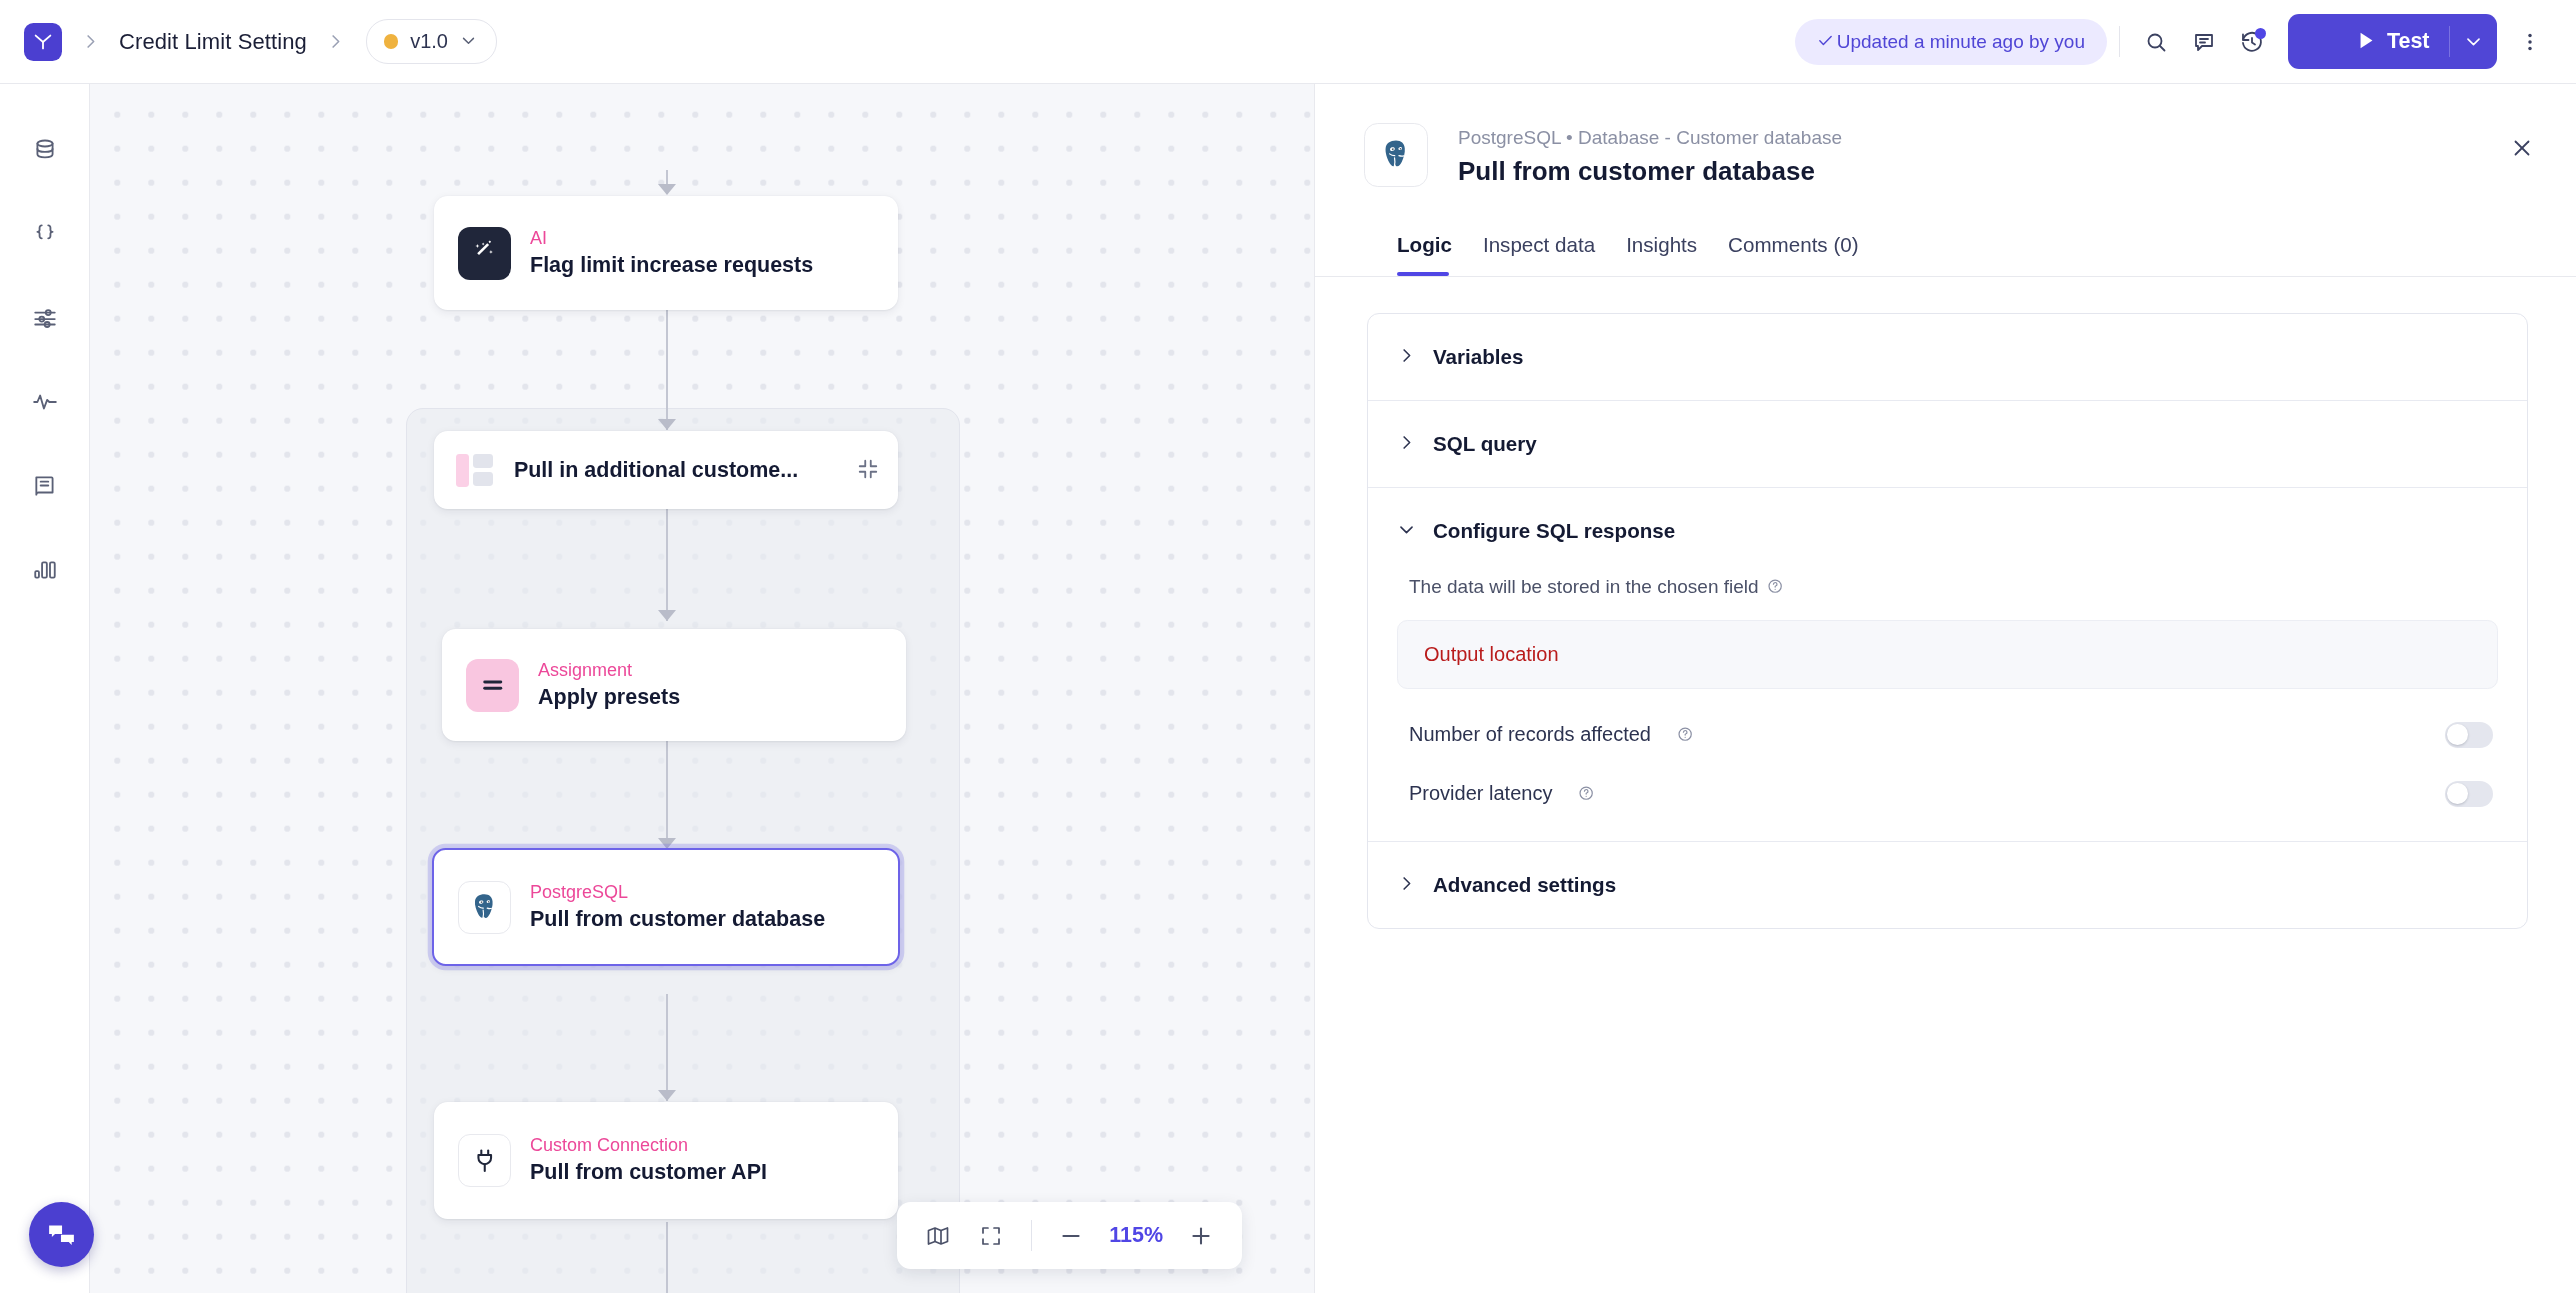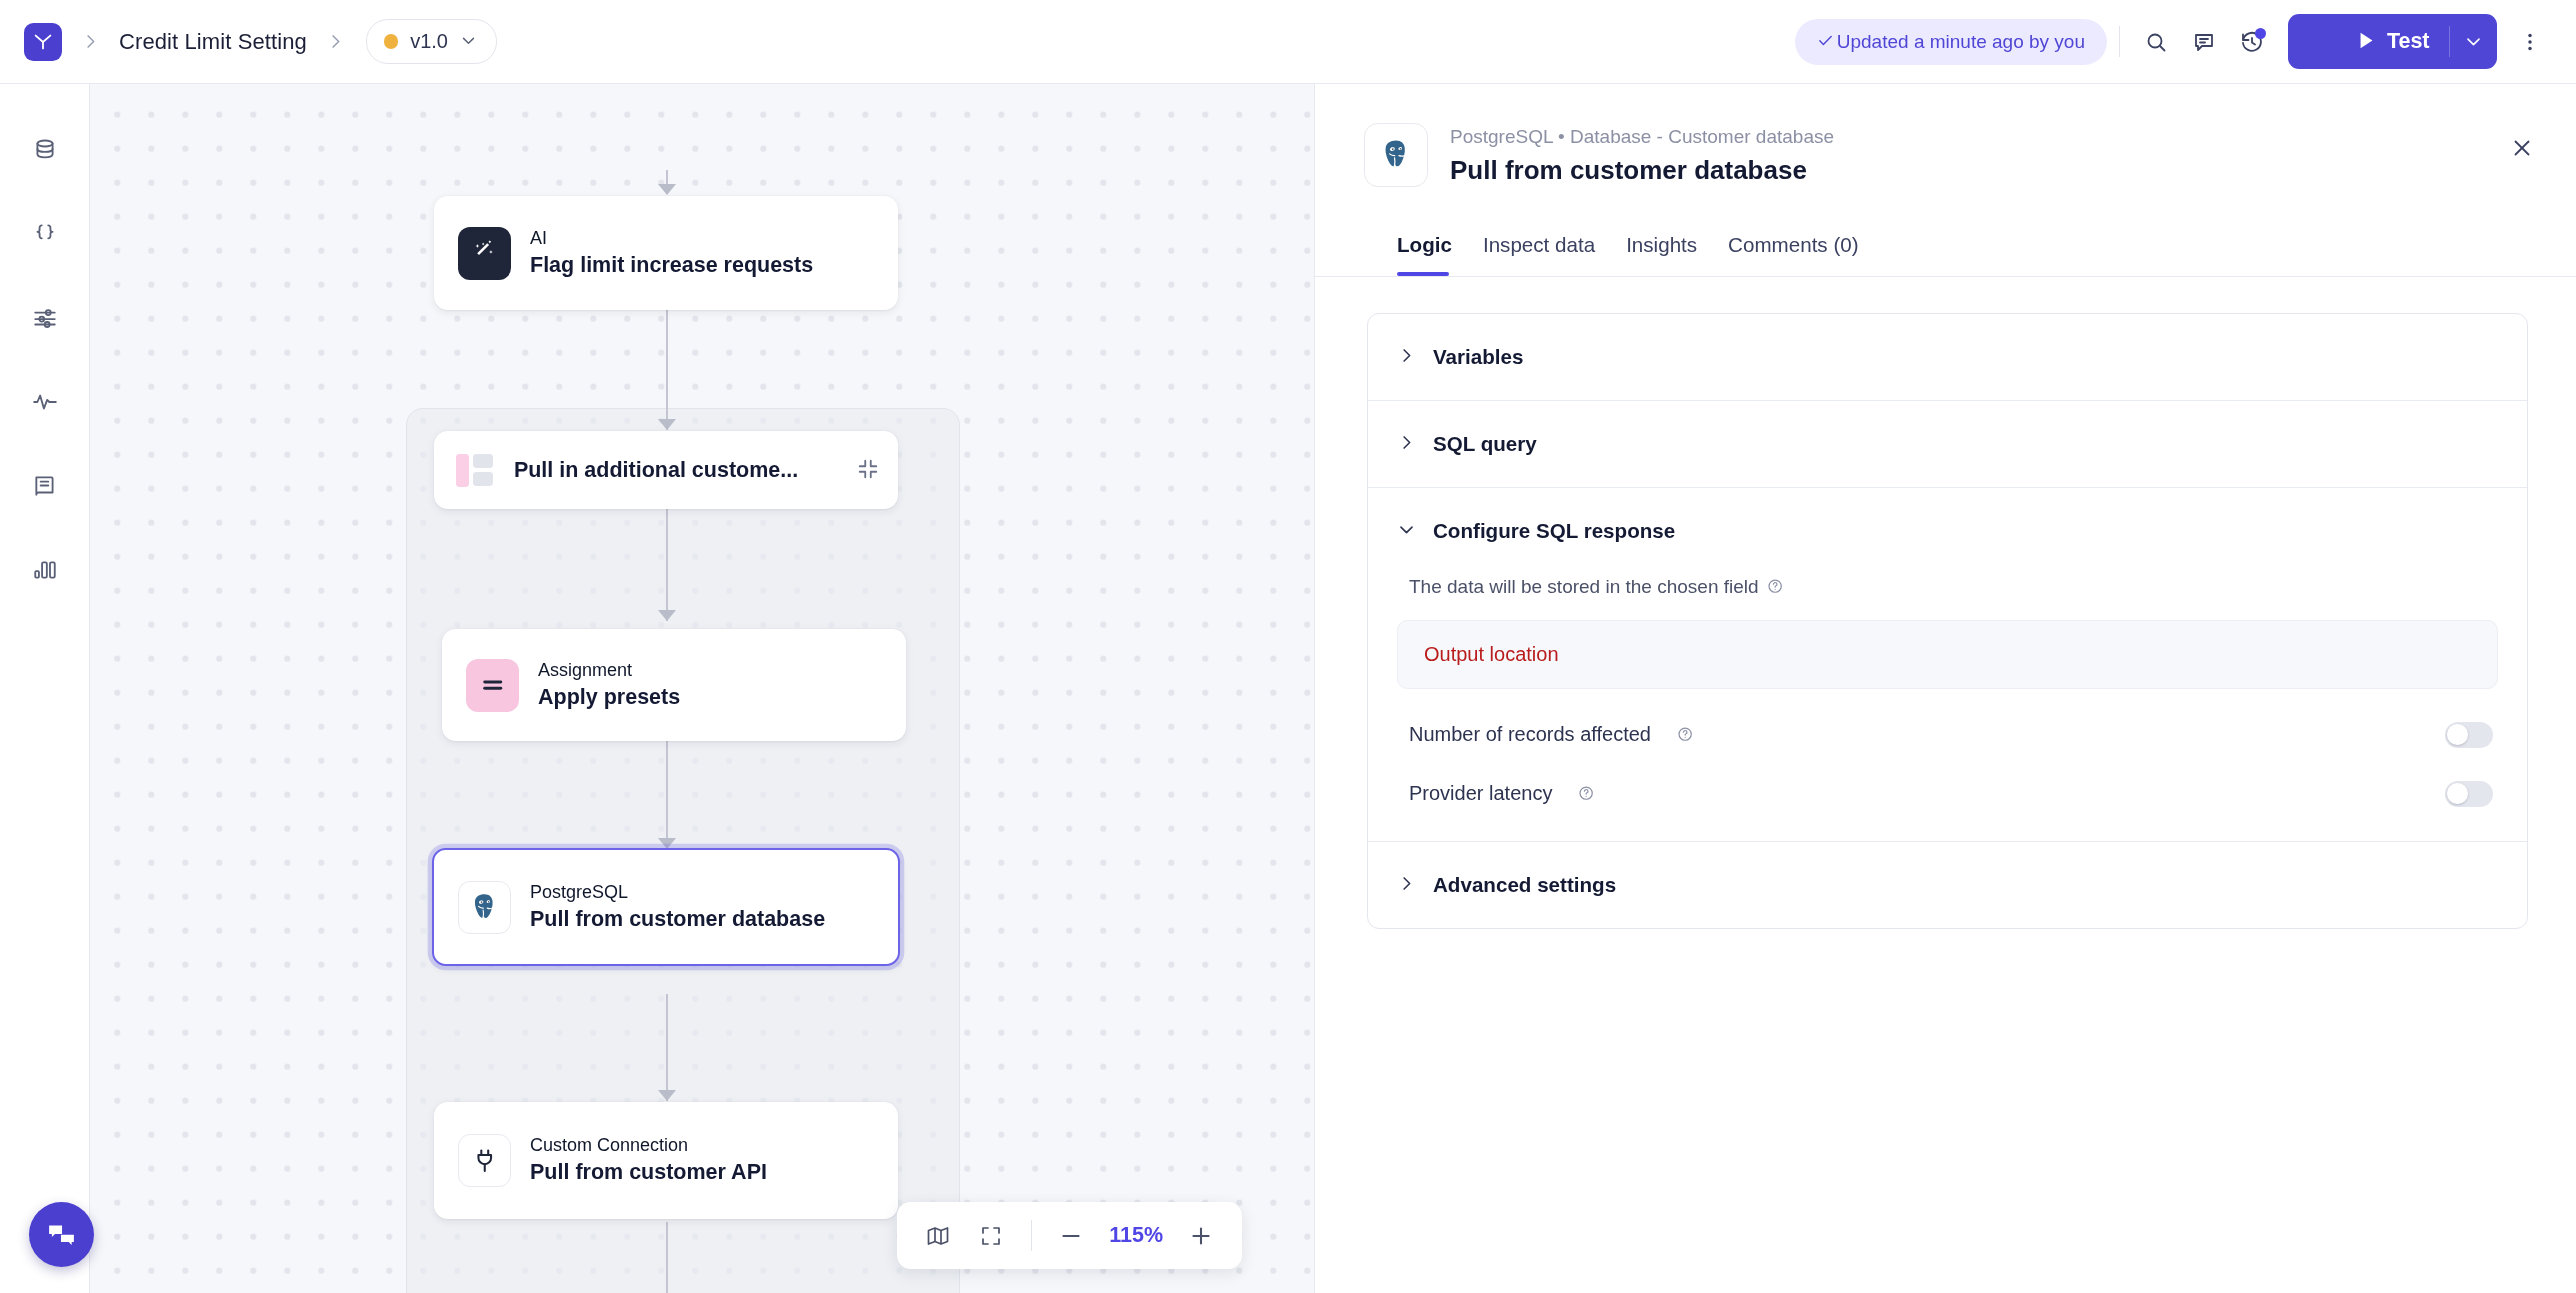--- a/index.html
+++ b/index.html
@@ -102,21 +102,21 @@
     box-shadow: 0 0 0 4.3px rgba(109,99,232,.25), 0 2.6px 8.6px rgba(24,28,59,.08);
   }
   .node-ico {
     width: 53px; height: 53px; border-radius: 12px; flex:0 0 53px;
     display:flex; align-items:center; justify-content:center; margin-right: 19px;
   }
   .node-ico.dark { background:#20263a; }
   .node-ico.pink { background:#f9c6e0; }
   .node-ico.plain { background:#fff; border:0.9px solid #e8e9ee; }
   .node-text { display:flex; flex-direction:column; gap:4.3px; min-width:0; }
-  .node-kind { font-size:18px; color:#0f172a; line-height:1.1; }
+  .node-kind { font-size:18px; color:#ec4899; line-height:1.1; }
   .node-name { font-size:21.5px; color:#141a33; font-weight:700; line-height:1.15; white-space:nowrap; }
   .node.collapsed-group { padding: 0 19px 0 22px; }
   .grp-swatch { display:flex; gap:4.3px; align-items:center; margin-right: 20.6px; }
   .grp-swatch .s1 { width:13px; height:33px; border-radius:3.4px; background:#fbd0e6; }
   .grp-swatch .col { display:flex; flex-direction:column; gap:4.3px; }
   .grp-swatch .col div { width:20px; height:13.7px; border-radius:3.4px; background:#e2e4ec; }
   .grp-title { font-size:21.5px; color:#141a33; font-weight:600; white-space:nowrap; }
 
   
   .zoombar {
@@ -138,21 +138,21 @@
     box-shadow: 0 4.3px 12px rgba(40,35,120,.28); z-index:30; cursor:pointer;
   }
 
   
   .panel {
     width: 1262px; flex: 0 0 1262px; background:#fff;
     border-left:0.9px solid #e8e9ee; display:flex; flex-direction:column;
     position:relative; z-index:30;
   }
   .panel-head { padding: 39px 38px 0 41px; position:relative; }
-  .panel-head-row { display:flex; align-items:flex-start; gap:22px;padding-left:8px; }
+  .panel-head-row { display:flex; align-items:center; gap:30px;padding-left:8px; }
   .panel-ico {
     width: 64px; height:64px; border-radius:13.7px; background:#fff;
     border:0.9px solid #e8e9ee; display:flex; align-items:center; justify-content:center;
     flex:0 0 64px;
   }
   .panel-titles { display:flex; flex-direction:column; gap:6.9px; padding-top:3.4px; }
   .panel-sub { font-size:19px; color:#8b90a4; }
   .panel-title { font-size:26px; color:#141a33; font-weight:700; }
   .panel-close { position:absolute; right: 34px; top: 43px; width:41px; height:41px;
     display:flex; align-items:center; justify-content:center; cursor:pointer; }

